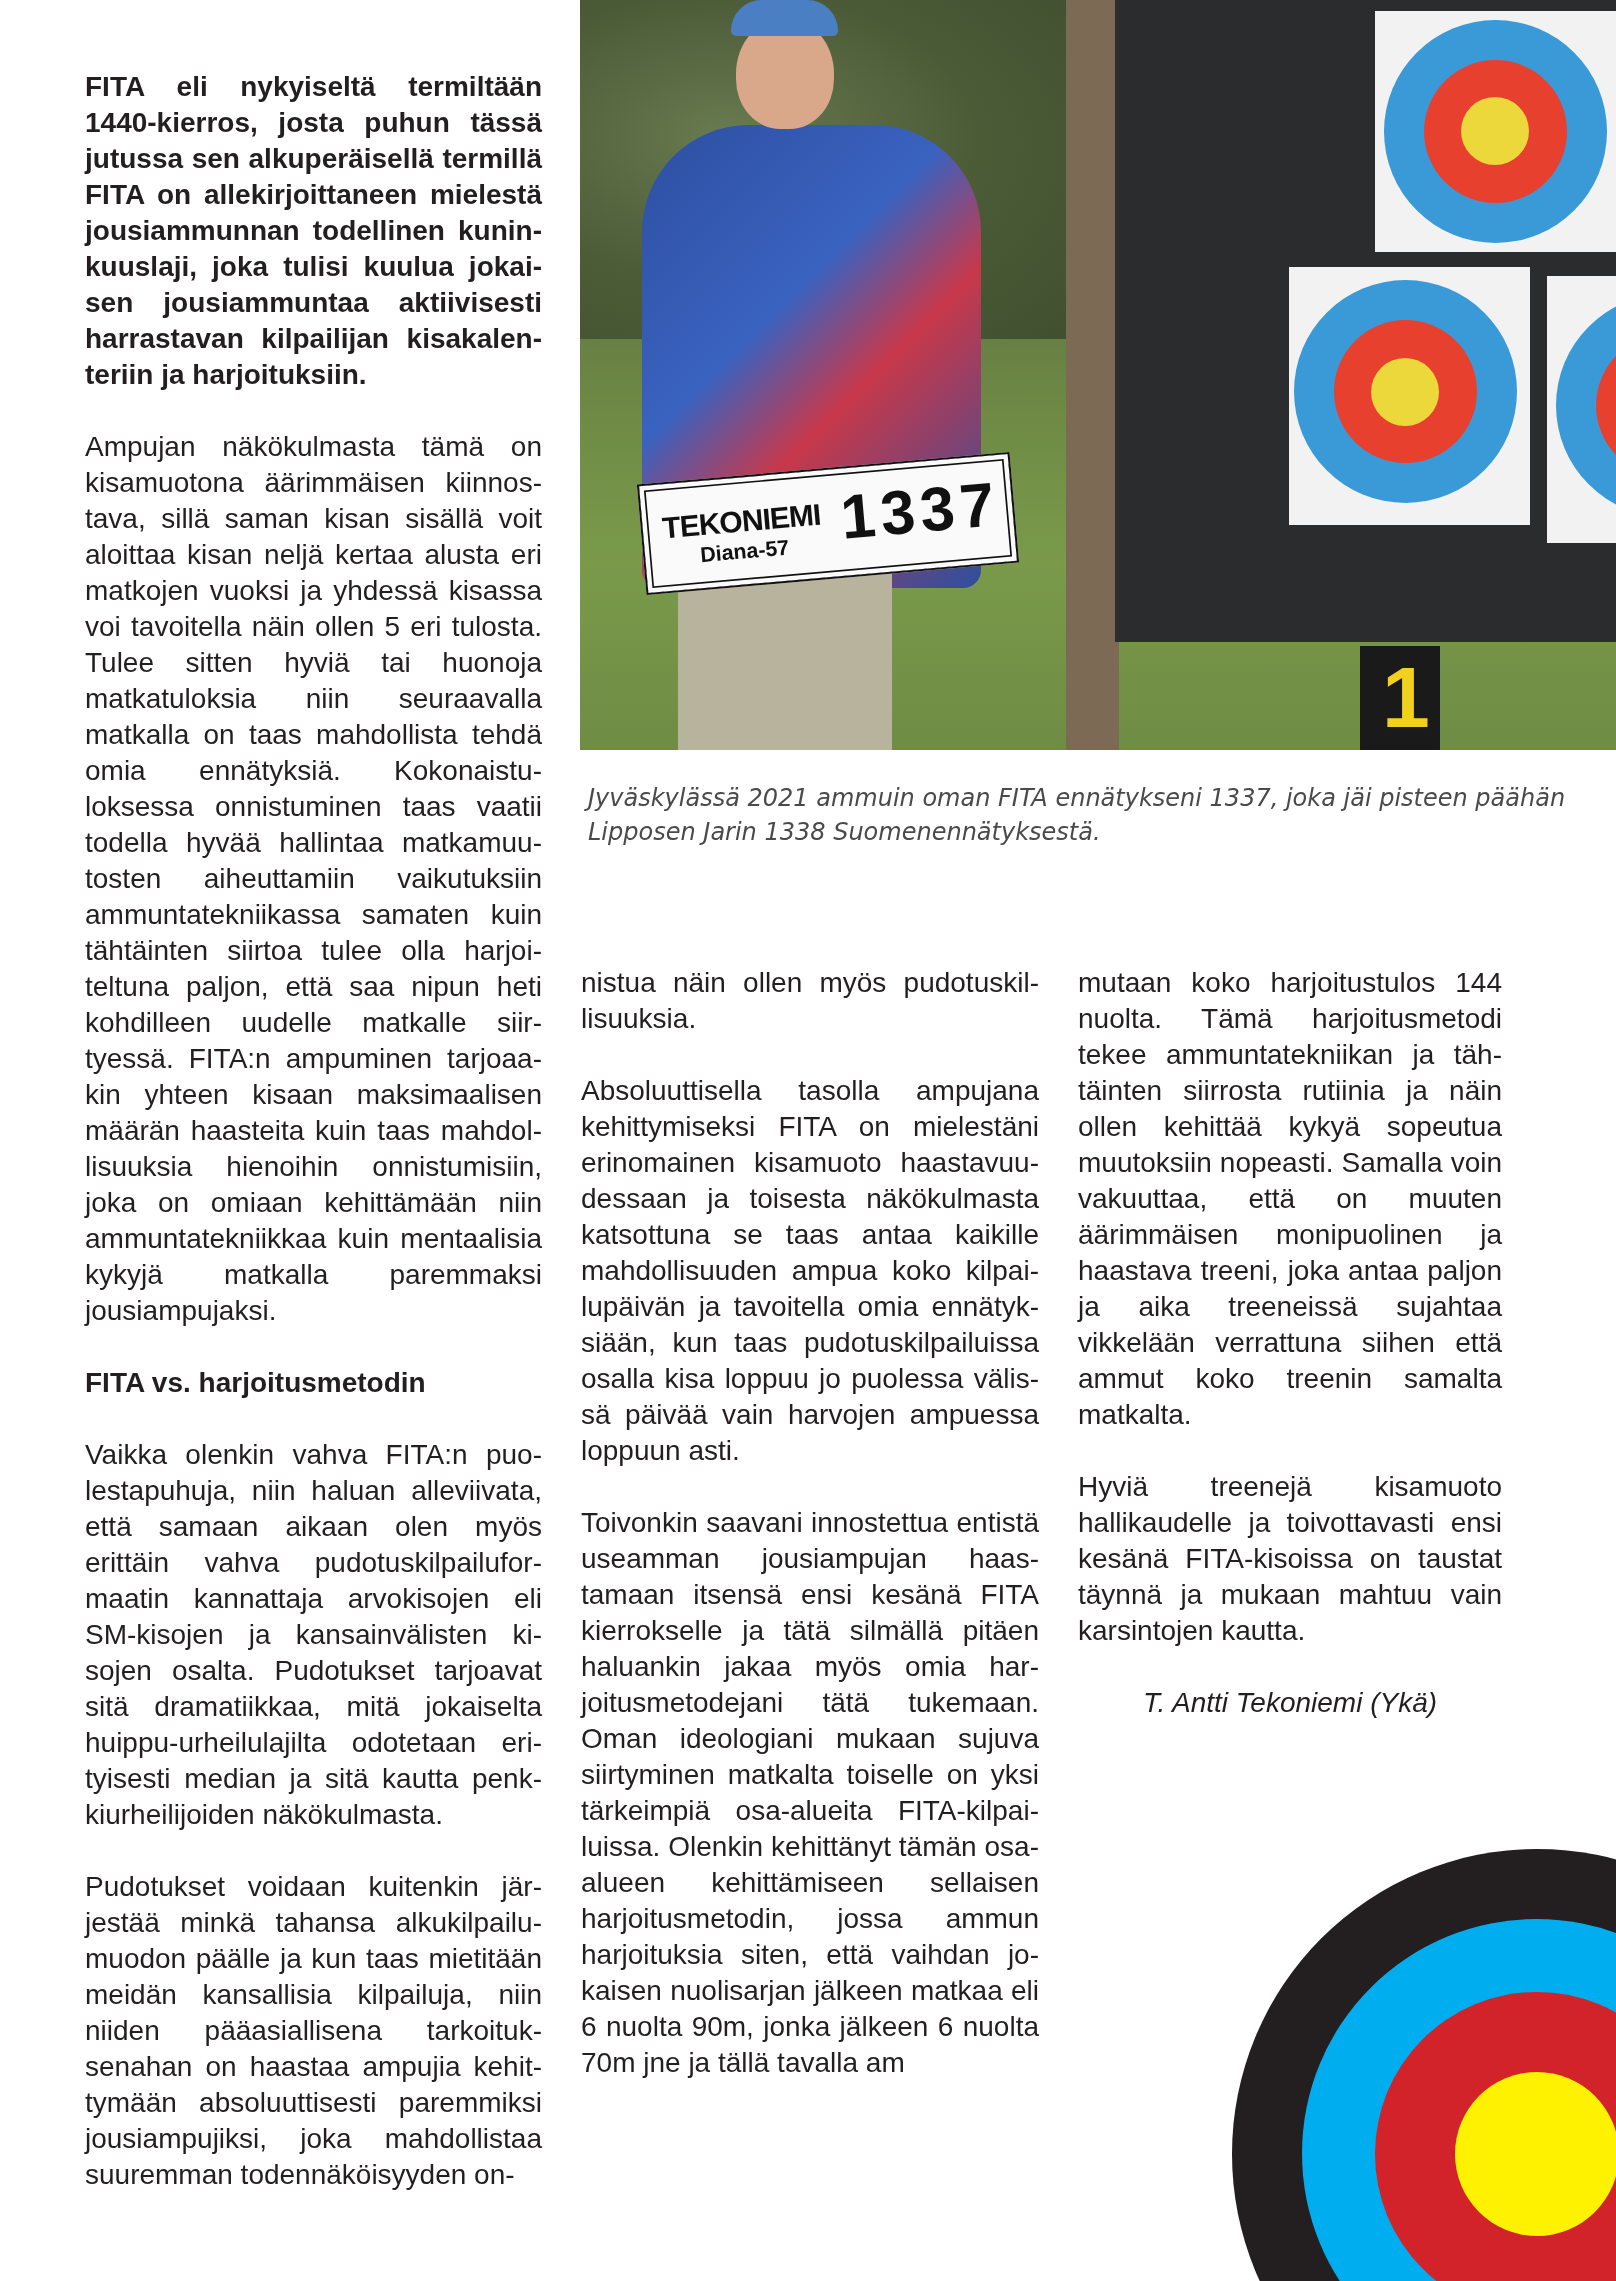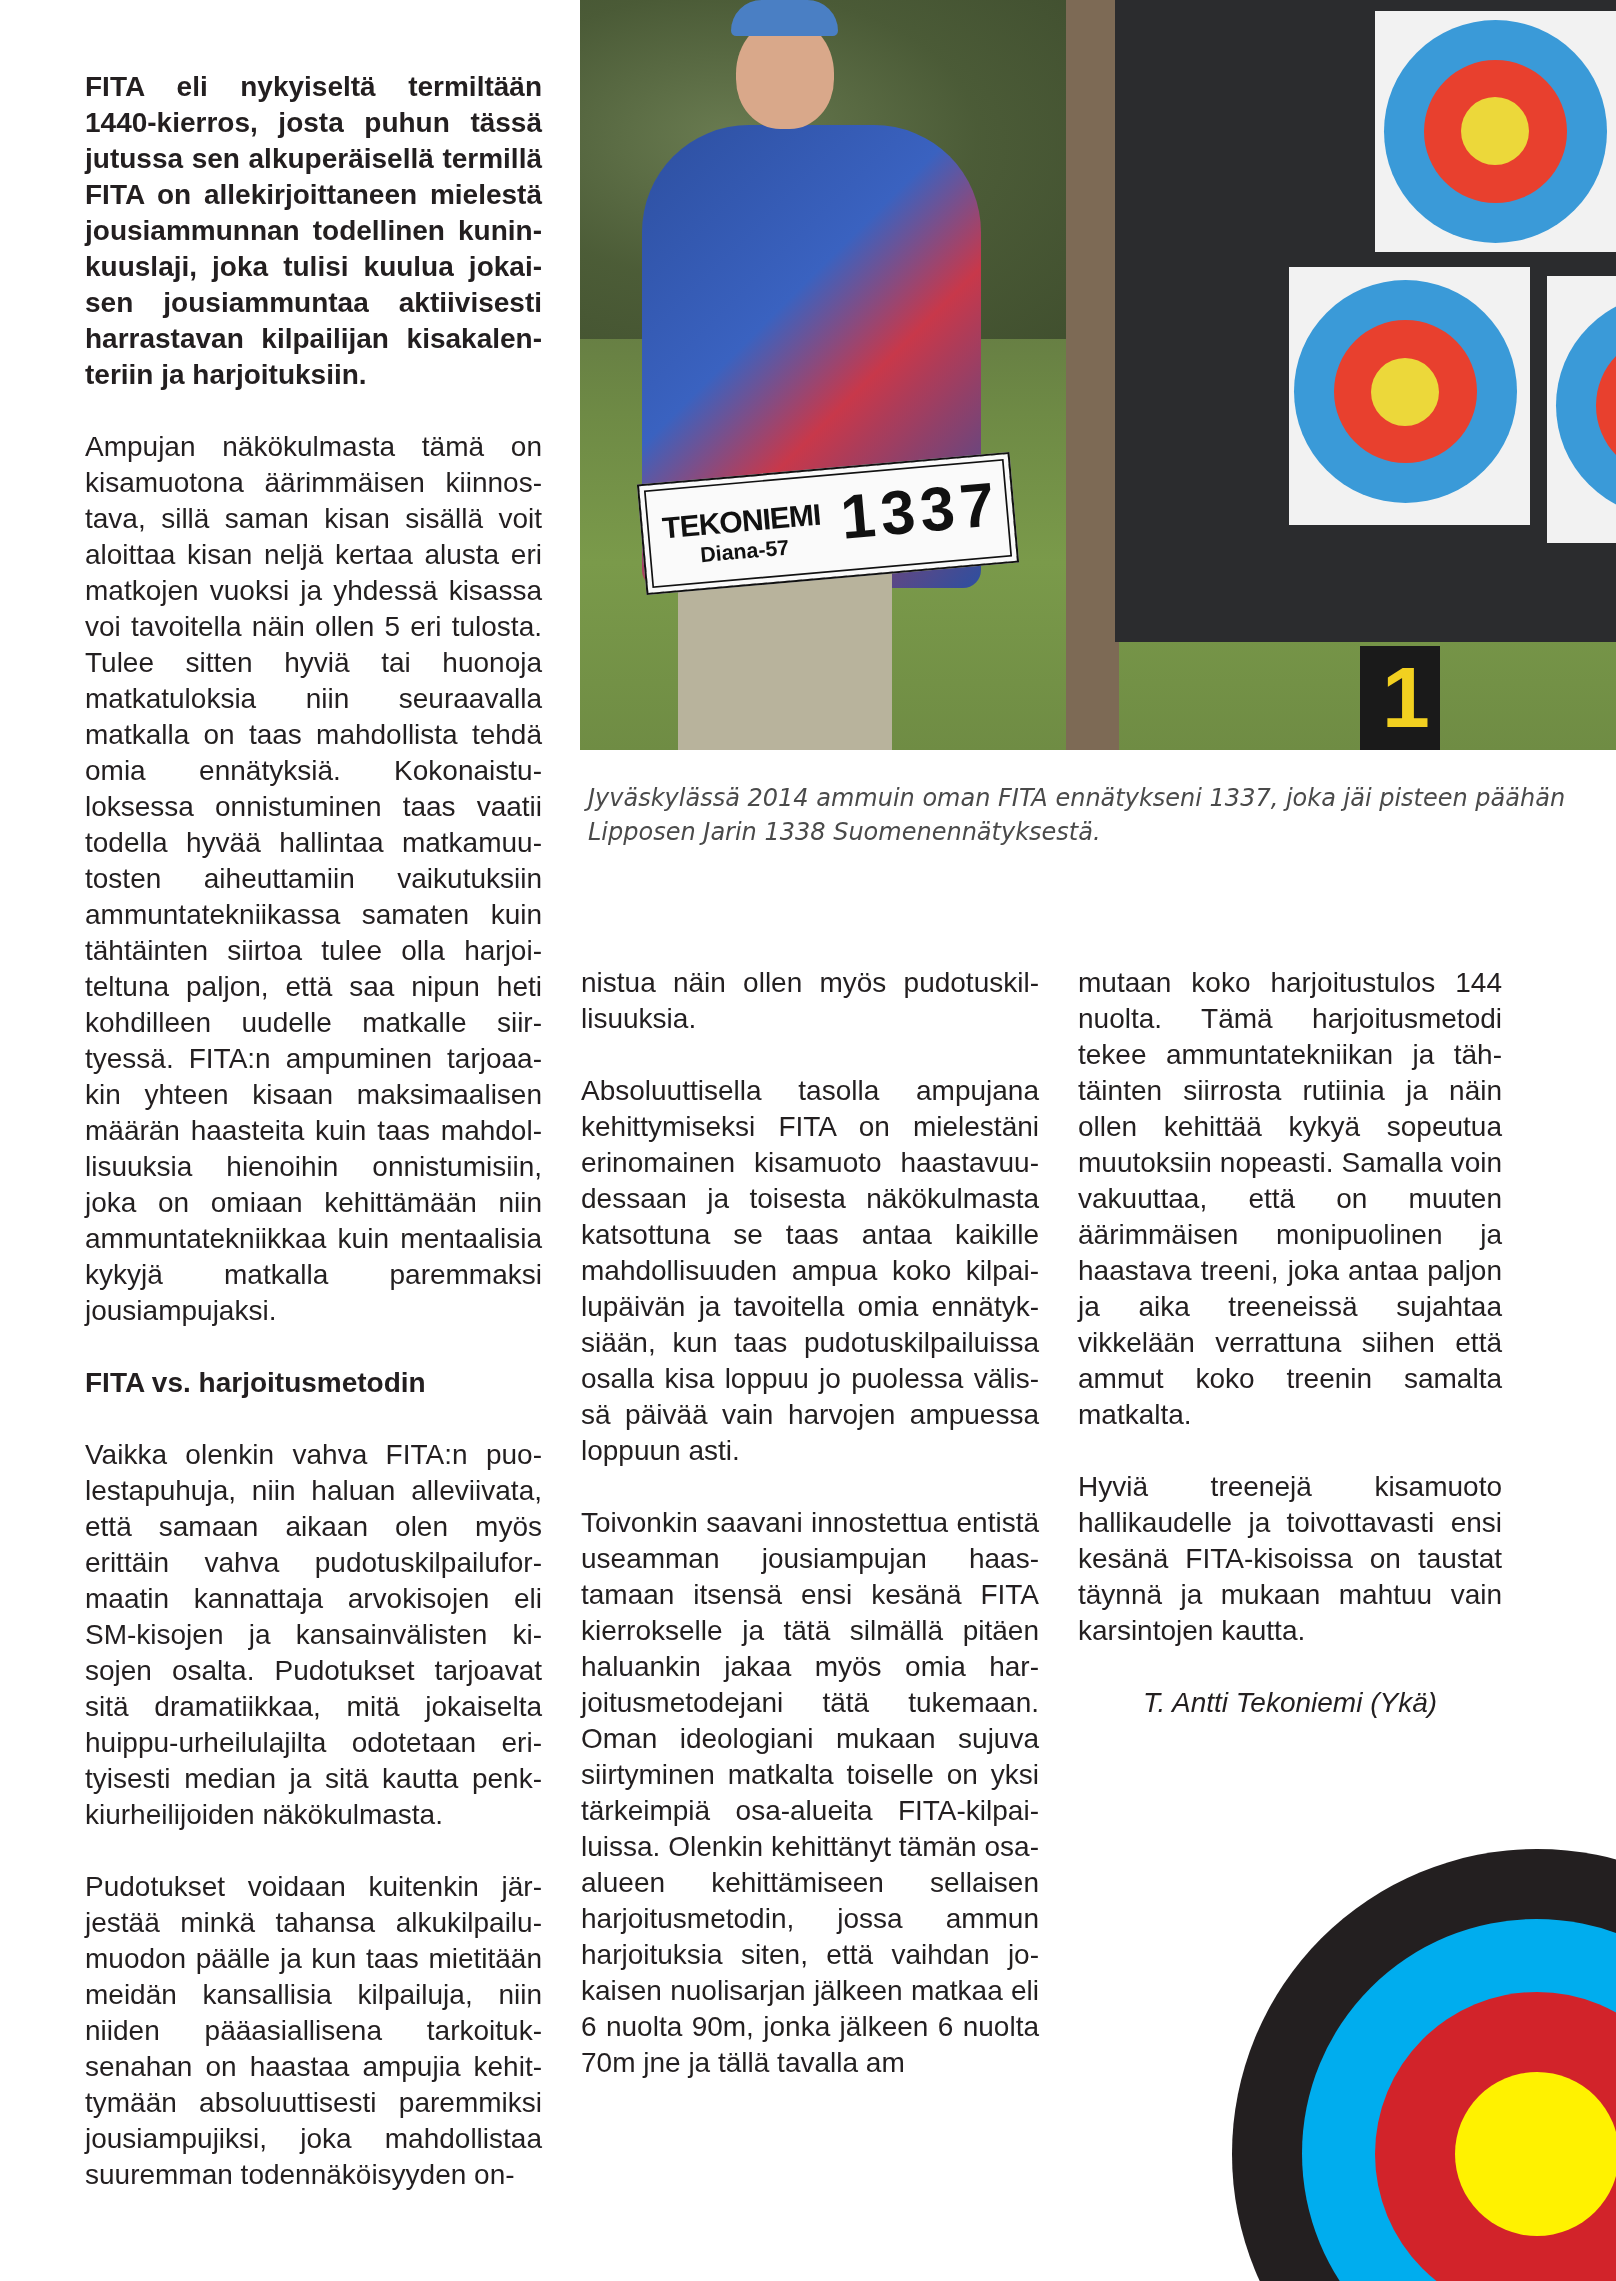--- a/index.html
+++ b/index.html
@@ -93,21 +93,21 @@
   <div class="sign">
     <span class="sign-name">TEKONIEMI</span>
     <span class="sign-sub">Diana-57</span>
     <span class="sign-score">1337</span>
   </div>
   <div class="number-plate">
     <span>1</span>
   </div>
 </div>
 
-<div id="caption">Jyväskylässä 2014 ammuin oman FITA ennätykseni 1337, joka jäi pisteen päähän Lipposen Jarin 1338 Suomenennätyksestä.</div>
+<div id="caption">Jyväskylässä 2021 ammuin oman FITA ennätykseni 1337, joka jäi pisteen päähän Lipposen Jarin 1338 Suomenennätyksestä.</div>
 
 <div id="col1" class="col">
   <p class="lead">FITA eli nykyiseltä termiltään 1440-kierros, josta puhun tässä jutussa sen alkuperäisellä termillä FITA on allekirjoittaneen mielestä jousiammunnan todellinen kunin­kuuslaji, joka tulisi kuulua jokai­sen jousiammuntaa aktiivisesti harrastavan kilpailijan kisakalen­teriin ja harjoituksiin.</p>
   <p>Ampujan näkökulmasta tämä on kisamuotona äärimmäisen kiinnos­tava, sillä saman kisan sisällä voit aloittaa kisan neljä kertaa alusta eri matkojen vuoksi ja yhdessä ki­sassa voi tavoitella näin ollen 5 eri tulosta. Tulee sitten hyviä tai huo­noja matkatuloksia niin seuraavalla matkalla on taas mahdollista teh­dä omia ennätyksiä. Kokonaistu­loksessa onnistuminen taas vaatii todella hyvää hallintaa matkamuu­tosten aiheuttamiin vaikutuksiin ammuntatekniikassa samaten kuin tähtäinten siirtoa tulee olla harjoi­teltuna paljon, että saa nipun heti kohdilleen uudelle matkalle siir­tyessä. FITA:n ampuminen tarjoaa­kin yhteen kisaan maksimaalisen määrän haasteita kuin taas mahdol­lisuuksia hienoihin onnistumisiin, joka on omiaan kehittämään niin ammuntatekniikkaa kuin mentaa­lisia kykyjä matkalla paremmaksi jousiampujaksi.</p>
   <p class="subhead">FITA vs. harjoitusmetodin</p>
   <p>Vaikka olenkin vahva FITA:n puo­lestapuhuja, niin haluan alleviiva­ta, että samaan aikaan olen myös erittäin vahva pudotuskilpailufor­maatin kannattaja arvokisojen eli SM-kisojen ja kansainvälisten ki­sojen osalta. Pudotukset tarjoavat sitä dramatiikkaa, mitä jokaiselta huippu-urheilulajilta odotetaan eri­tyisesti median ja sitä kautta penk­kiurheilijoiden näkökulmasta.</p>
   <p id="col1-last">Pudotukset voidaan kuitenkin jär­jestää minkä tahansa alkukilpailu­muodon päälle ja kun taas mieti­tään meidän kansallisia kilpailuja, niin niiden pääasiallisena tarkoituk­senahan on haastaa ampujia kehit­tymään absoluuttisesti paremmiksi jousiampujiksi, joka mahdollistaa suuremman todennäköisyyden on-</p>
 </div>
 
 <div id="col2" class="col">

